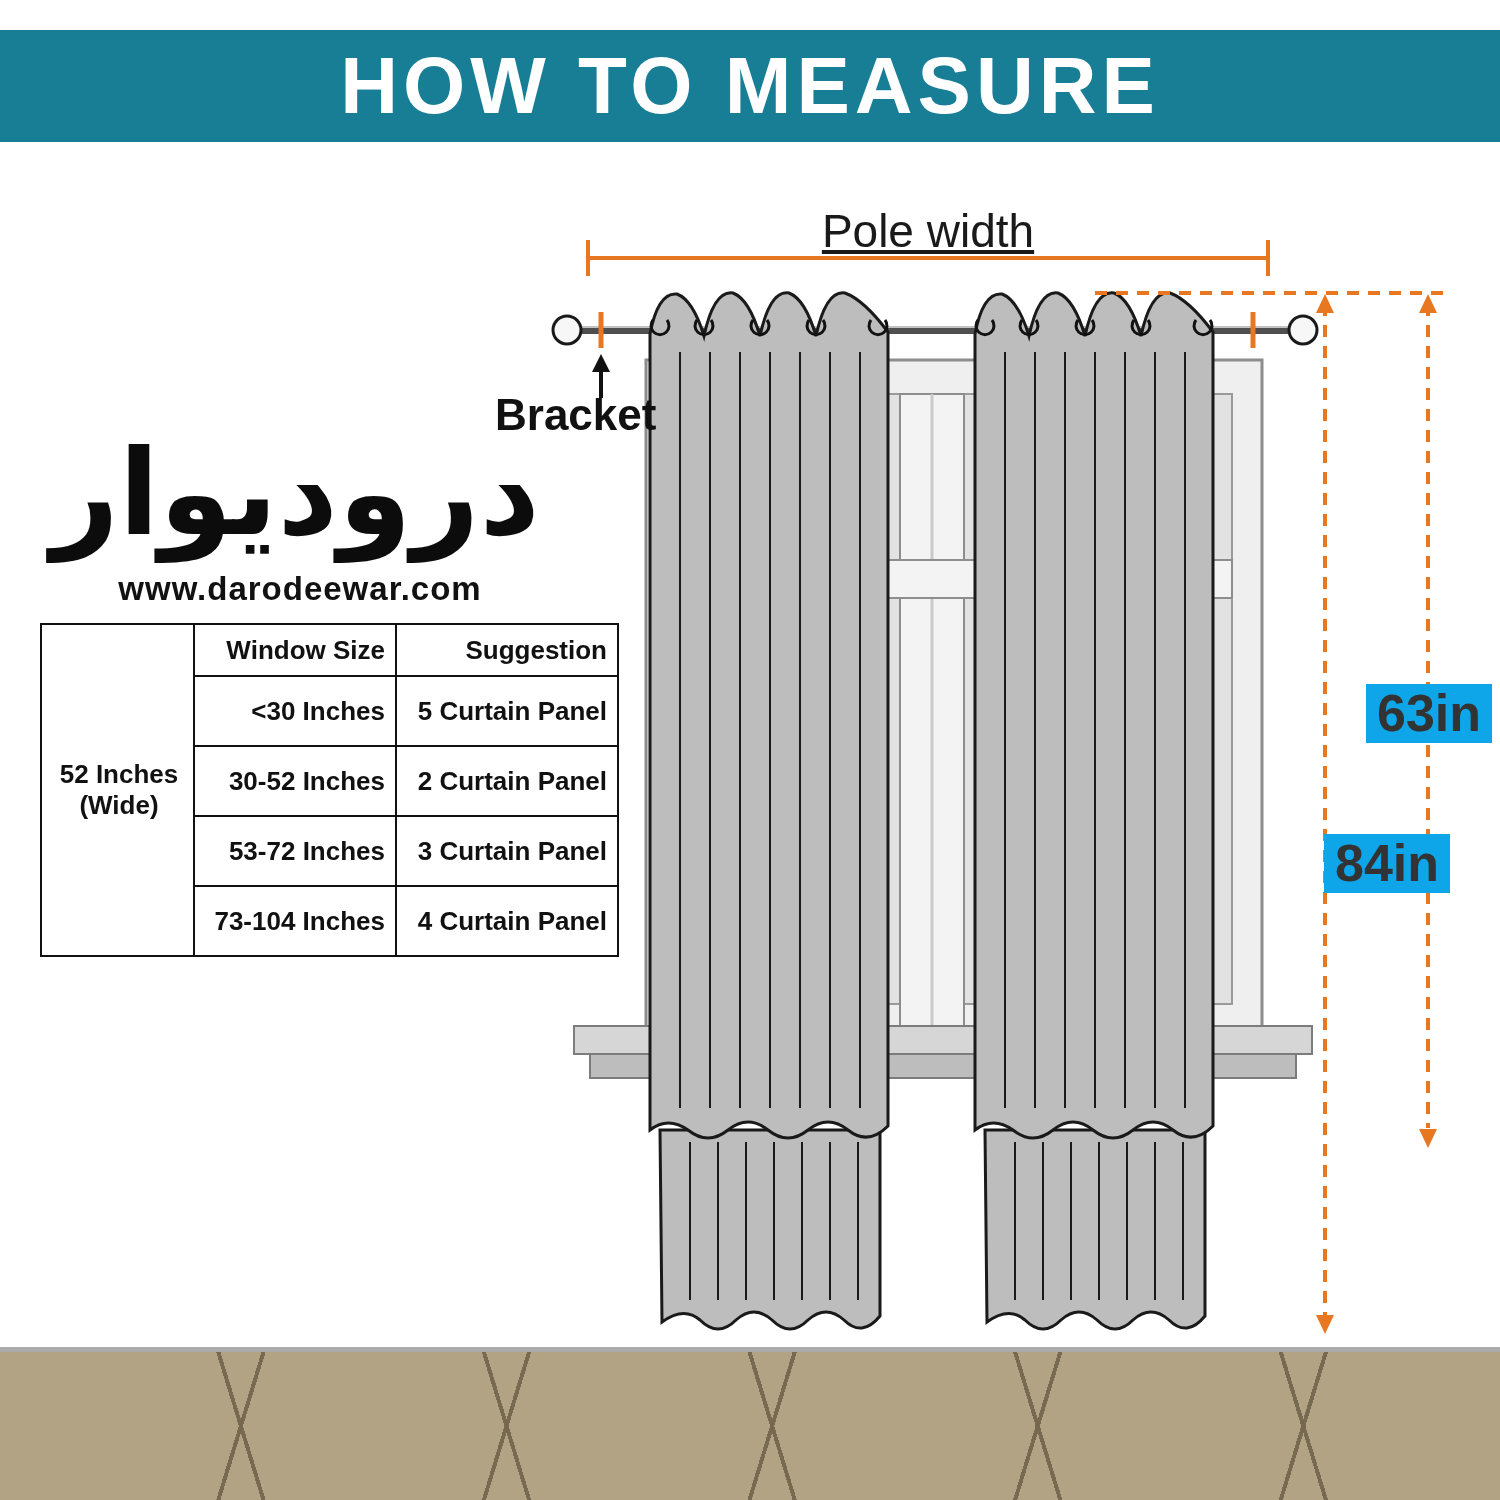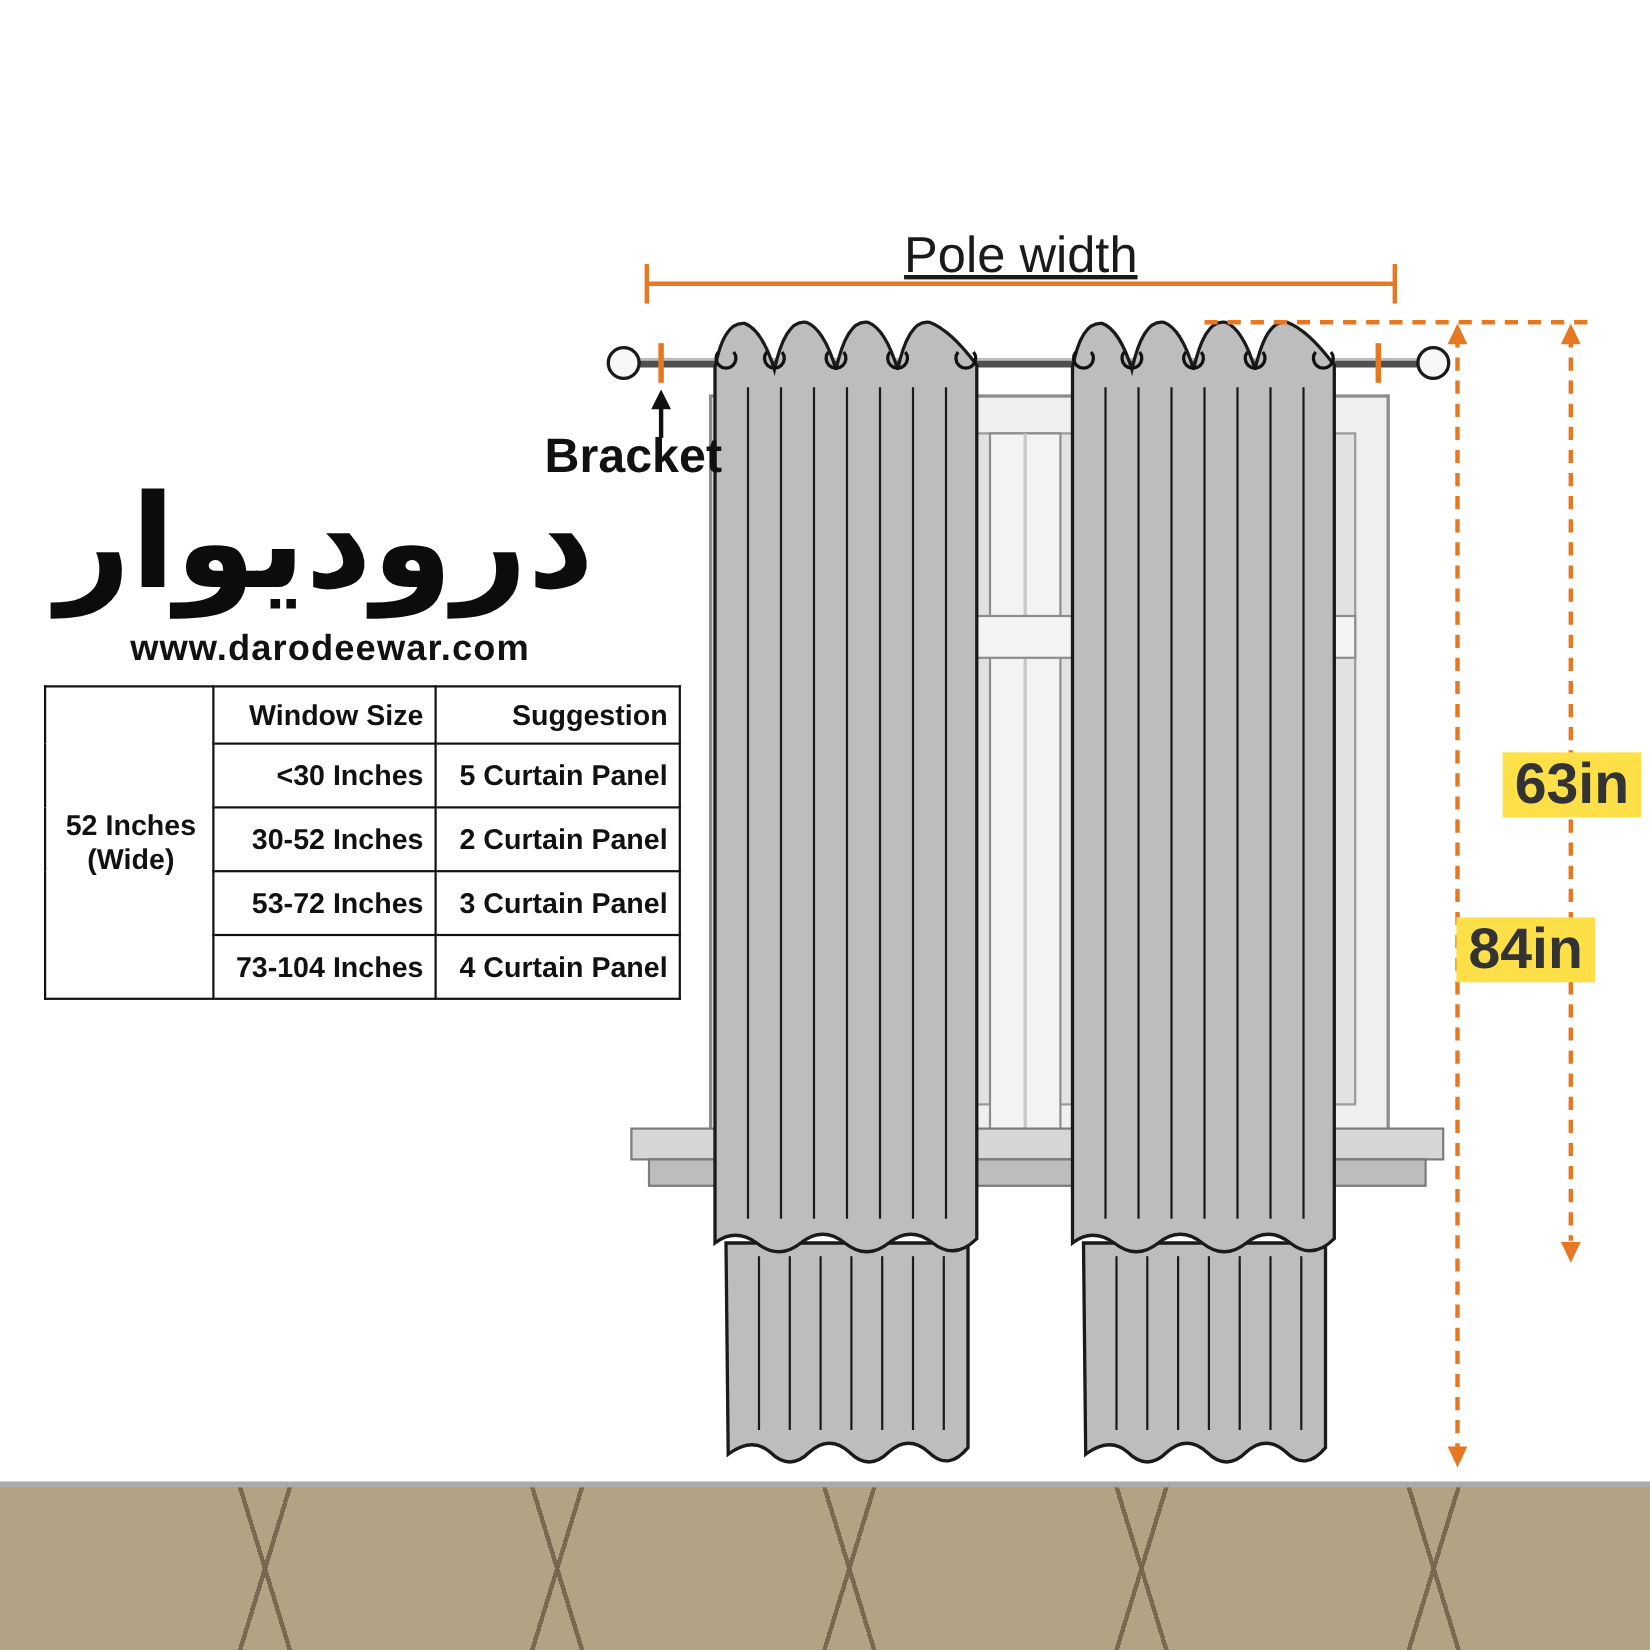--- a/index.html
+++ b/index.html
@@ -25,21 +25,21 @@
   .label { position:absolute; color:#111; }
   .pole-width-label {
     left:758px; top:204px; width:340px; text-align:center;
     font-size:46px; font-weight:500; color:#1a1a1a;text-decoration:underline;
   }
   .bracket-label {
     left:495px; top:390px; width:150px; text-align:center;
     font-size:44px; font-weight:bold; color:#111;
   }
   .len-label {
-    background:#fde047; font-size:52px; font-weight:bold; color:#333;
+    background:#0ea5e9; font-size:52px; font-weight:bold; color:#333;
     text-align:center; padding:2px 0; line-height:1.05;
   }
   .len63 { left:1366px; top:684px; width:126px; }
   .len84 { left:1324px; top:834px; width:126px; }
 
   
   .logo { position:absolute; left:60px; top:388px; width:480px; text-align:center;margin-top:32px; }
   .logo .arabic {
     direction:rtl; font-family:"DejaVu Sans", sans-serif;
     font-size:118px; font-weight:bold; color:#0c0c0c; line-height:1.25;
@@ -52,40 +52,43 @@
   table.size-table {
     position:absolute; left:40px; top:623px; border-collapse:collapse;
     background:#ffffff; table-layout:fixed;
   }
   .size-table th, .size-table td {
     border:2px solid #111; color:#111; font-weight:bold;
     font-size:26px; padding:4px 10px; text-align:right; vertical-align:middle;
     font-family:"Liberation Sans", sans-serif;
   }
   .size-table .hrow { height:52px; }
-  .size-table .drow { height:58px;margin-left:20px; }
+  .size-table .drow { height:70px;margin-left:20px; }
   .size-table .rowhead { width:128px; text-align:center;padding-left:13px; }
   .size-table .c-ws { width:180px; }
   .size-table .c-sg { width:200px; }
 
   
   .floor {
     position:absolute; left:0; bottom:0; width:1500px; height:148px;
     border-top:5px solid #ababab;
     background-color:#b2a385;
     background-image:
       repeating-linear-gradient(107deg, rgba(116,103,78,0) 0 250px, rgba(116,103,78,0.95) 250px 254px),
       repeating-linear-gradient(73deg,  rgba(116,103,78,0) 0 250px, rgba(116,103,78,0.95) 250px 254px);
   }
 </style>
 </head>
 <body>
 
 <div class="canvas">
 
+  <div class="header">
+    <span class="title">HOW TO MEASURE</span>
+  </div>
 
   <svg class="diagram" width="1500" height="1500" viewBox="0 0 1500 1500" xmlns="http://www.w3.org/2000/svg" xmlns:xlink="http://www.w3.org/1999/xlink">
     <defs>
       <g id="panel">
 
         <path d="M 660 1130 L 880 1130 L 880 1316
                  Q 862 1338 844 1320 Q 826 1304 808 1320
                  Q 790 1338 772 1320 Q 754 1304 736 1320
                  Q 718 1338 700 1320 Q 684 1306 662 1322 Z" fill="#bdbdbd" stroke="#1a1a1a" stroke-width="3"></path>
         <g stroke="#1a1a1a" stroke-width="2">

